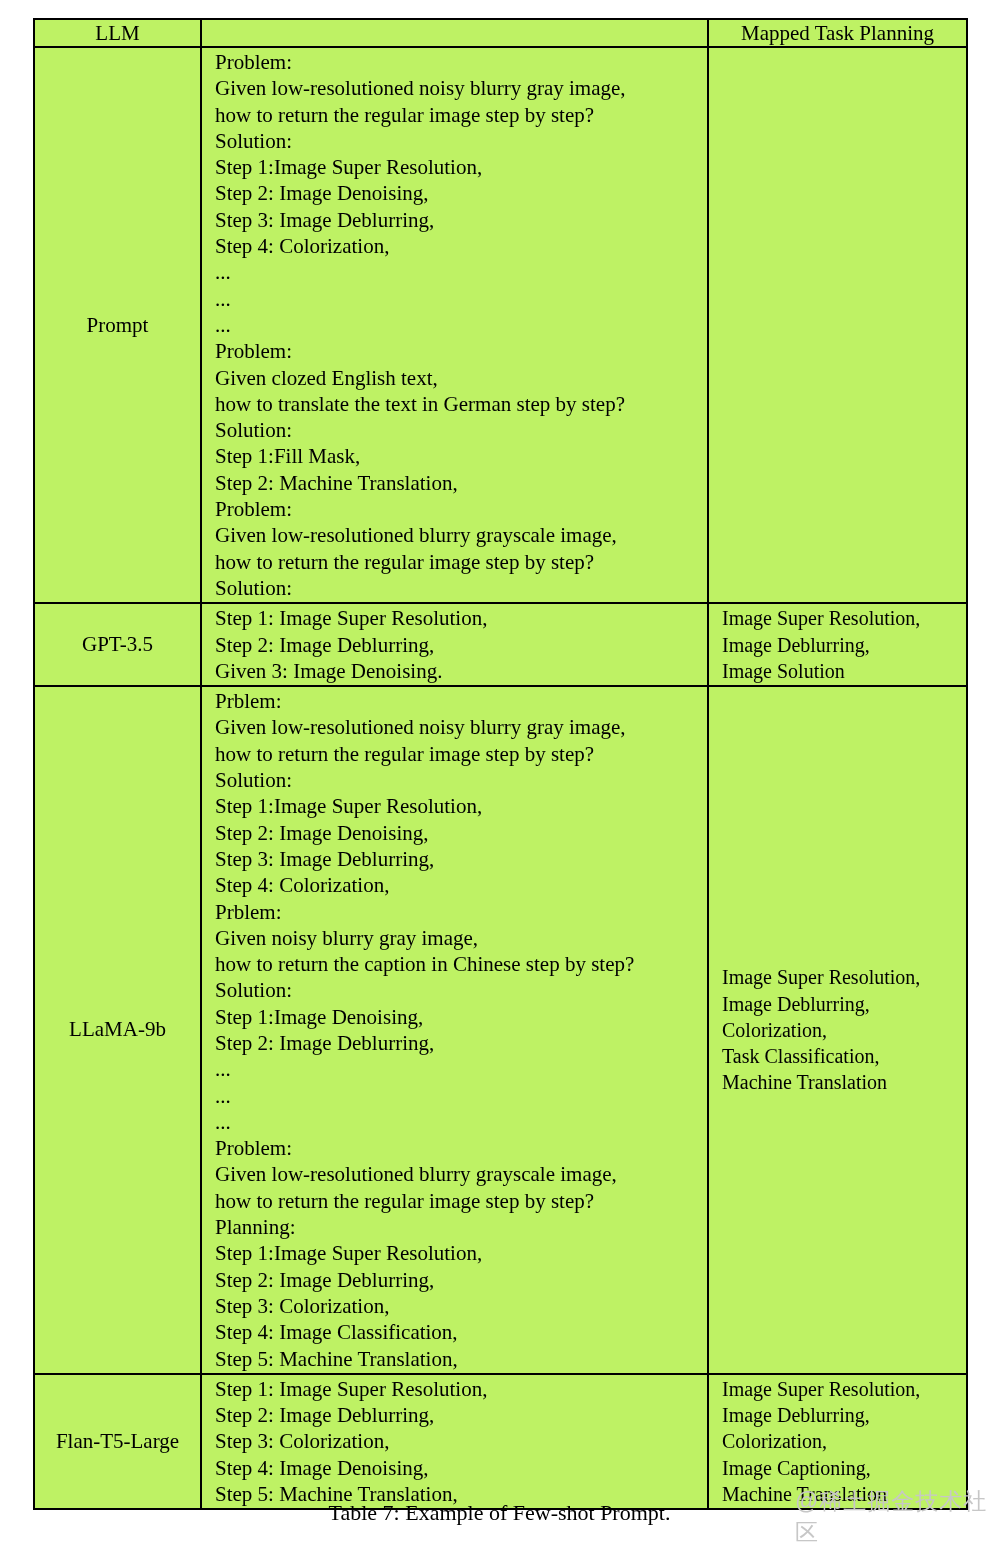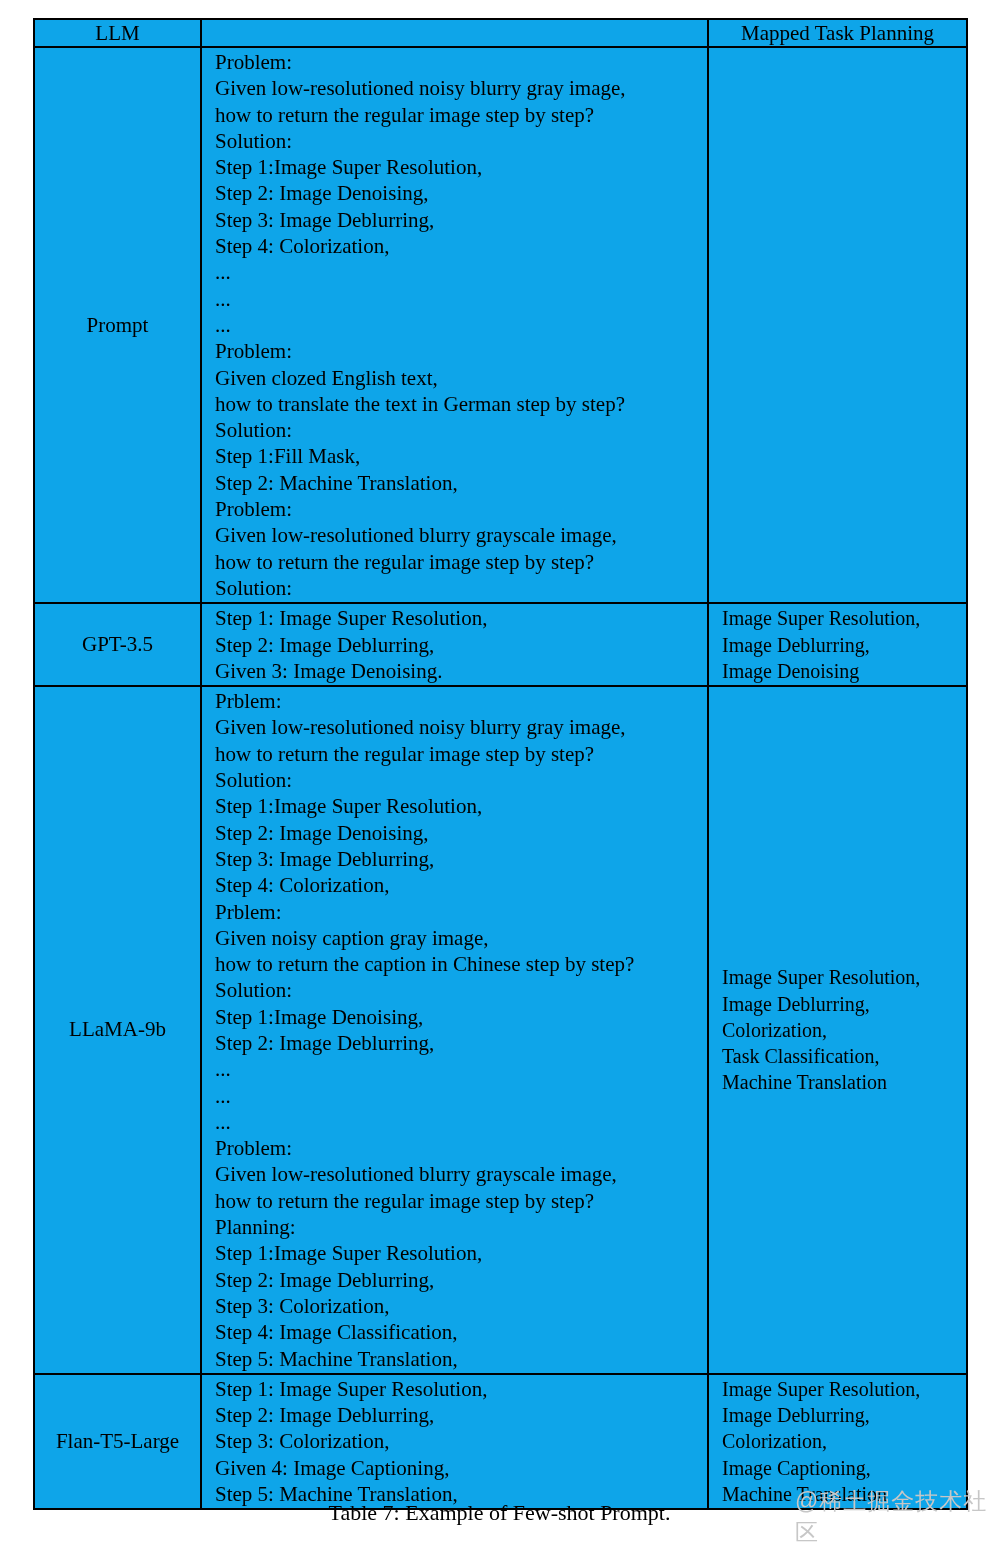--- a/index.html
+++ b/index.html
@@ -15,21 +15,21 @@
     background: #ffffff;
     overflow: hidden;
   }
   table.few-shot-table {
     position: absolute;
     left: 33px;
     top: 18px;
     width: 933px;
     border-collapse: collapse;
     table-layout: fixed;
-    background: #0ea5e9;
+    background: #bef264;
   }
   table.few-shot-table, table.few-shot-table td, table.few-shot-table th {
     border: 2px solid #000000;
   }
   th.hdr-cell {
     font-weight: normal;
     font-size: 21px;
     text-align: center;
     vertical-align: middle;
     height: 28px;
@@ -130,36 +130,36 @@
         <tr style="height: 80px;">
           <td class="llm-cell">GPT-3.5</td>
           <td class="content-cell">
             <div class="line">Step 1: Image Super Resolution,</div>
             <div class="line">Step 2: Image Deblurring,</div>
             <div class="line">Given 3: Image Denoising.</div>
           </td>
           <td class="mapped-cell">
             <div class="line">Image Super Resolution,</div>
             <div class="line">Image Deblurring,</div>
-            <div class="line">Image Denoising</div>
+            <div class="line">Image Solution</div>
           </td>
         </tr>
         <tr style="height: 679px;">
           <td class="llm-cell">LLaMA-9b</td>
           <td class="content-cell">
             <div class="line">Prblem:</div>
             <div class="line">Given low-resolutioned noisy blurry gray image,</div>
             <div class="line">how to return the regular image step by step?</div>
             <div class="line">Solution:</div>
             <div class="line">Step 1:Image Super Resolution,</div>
             <div class="line">Step 2: Image Denoising,</div>
             <div class="line">Step 3: Image Deblurring,</div>
             <div class="line">Step 4: Colorization,</div>
             <div class="line">Prblem:</div>
-            <div class="line">Given noisy caption gray image,</div>
+            <div class="line">Given noisy blurry gray image,</div>
             <div class="line">how to return the caption in Chinese step by step?</div>
             <div class="line">Solution:</div>
             <div class="line">Step 1:Image Denoising,</div>
             <div class="line">Step 2: Image Deblurring,</div>
             <div class="line">...</div>
             <div class="line">...</div>
             <div class="line">...</div>
             <div class="line">Problem:</div>
             <div class="line">Given low-resolutioned blurry grayscale image,</div>
             <div class="line">how to return the regular image step by step?</div>
@@ -177,21 +177,21 @@
             <div class="line">Task Classification,</div>
             <div class="line">Machine Translation</div>
           </td>
         </tr>
         <tr style="height: 133px;">
           <td class="llm-cell">Flan-T5-Large</td>
           <td class="content-cell">
             <div class="line">Step 1: Image Super Resolution,</div>
             <div class="line">Step 2: Image Deblurring,</div>
             <div class="line">Step 3: Colorization,</div>
-            <div class="line">Given 4: Image Captioning,</div>
+            <div class="line">Step 4: Image Denoising,</div>
             <div class="line">Step 5: Machine Translation,</div>
           </td>
           <td class="mapped-cell">
             <div class="line">Image Super Resolution,</div>
             <div class="line">Image Deblurring,</div>
             <div class="line">Colorization,</div>
             <div class="line">Image Captioning,</div>
             <div class="line">Machine Translation</div>
           </td>
         </tr>

